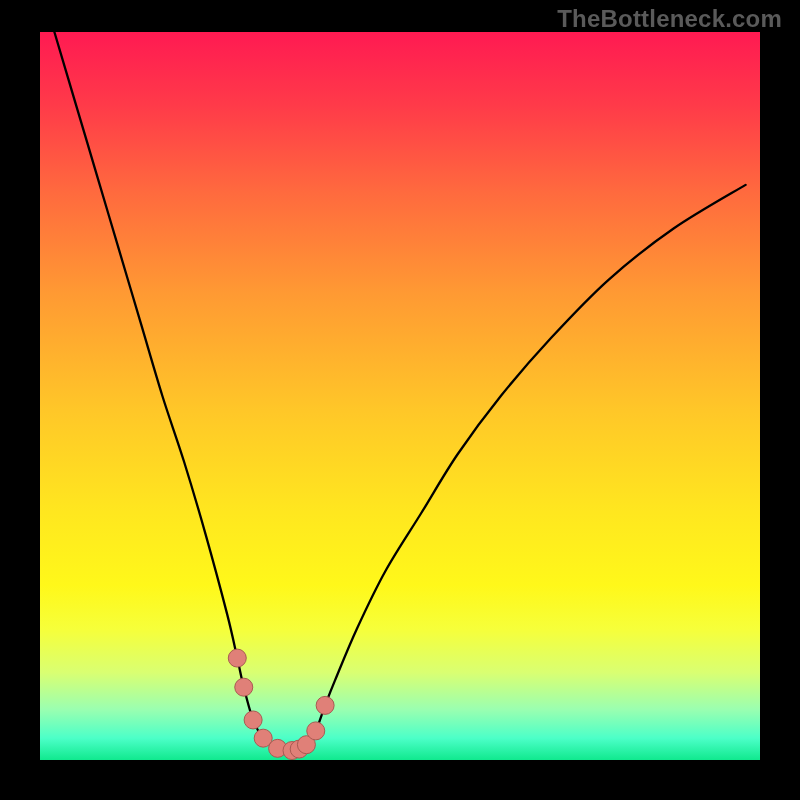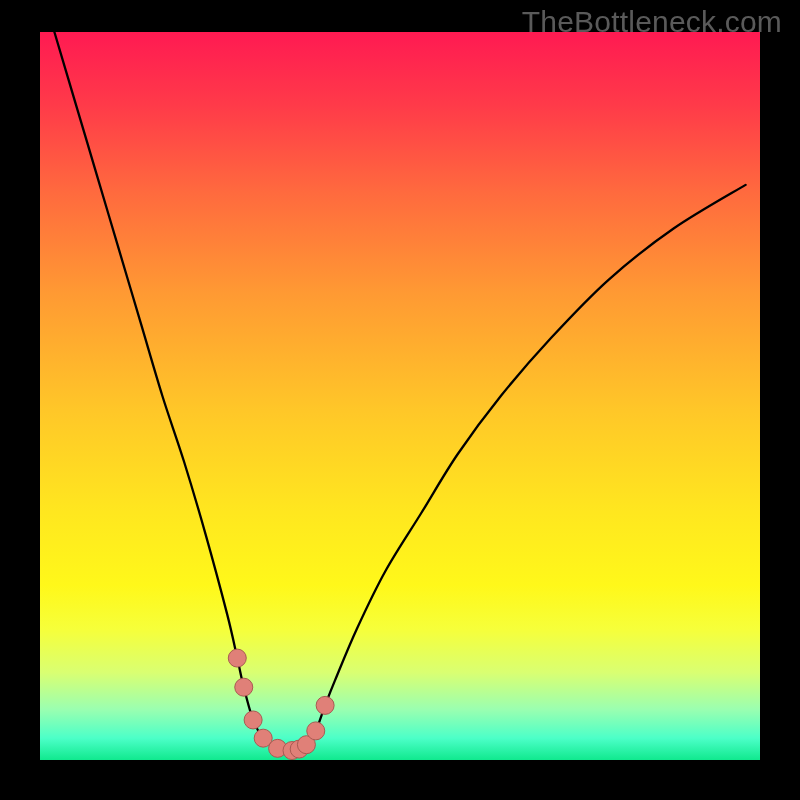--- a/index.html
+++ b/index.html
@@ -66,22 +66,22 @@
   .marker {
     fill: #e08078;
     stroke: #a85a52;
     stroke-width: 1;
   }
   .watermark {
     position: absolute;
     top: 5px;
     right: 18px;
     color: #5a5a5a;
-    font-size: 30px;
-    font-weight: 400;
+    font-size: 24px;
+    font-weight: 700;
     letter-spacing: 0.2px;
     user-select: none;
   }
 </style>
 </head>
 <body>
 
 <div class="frame">
 
   <div class="plot-area">

